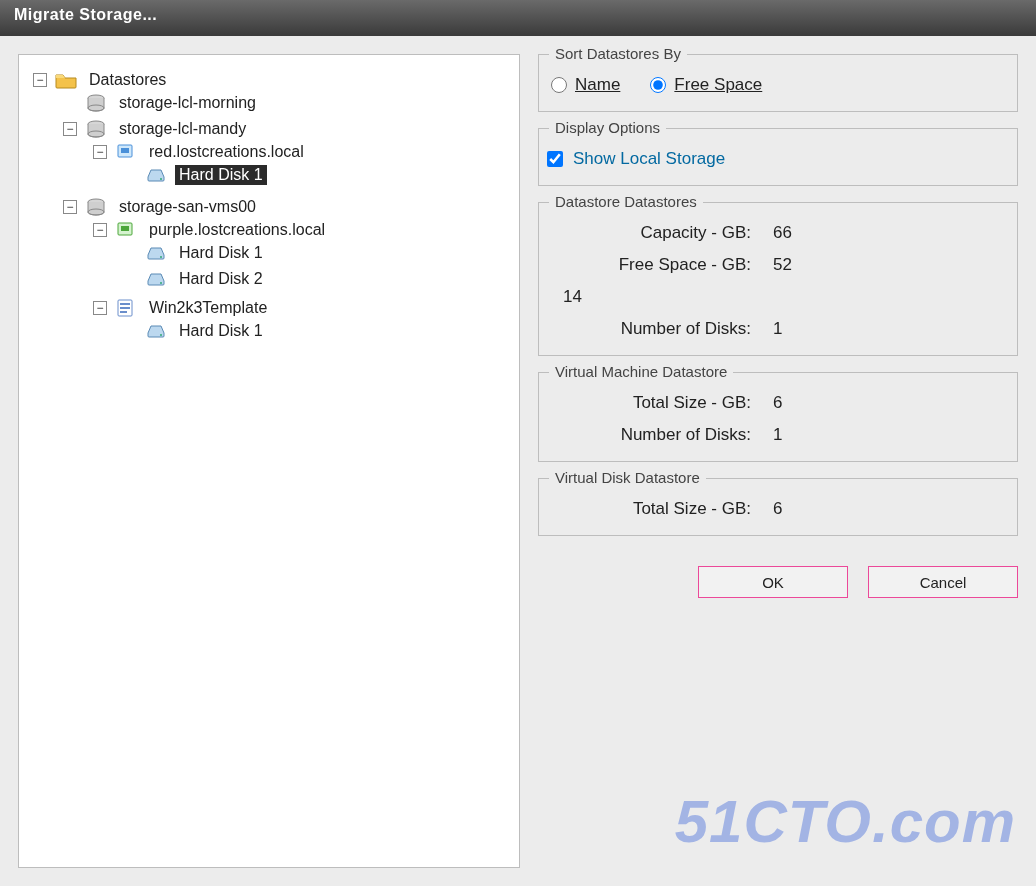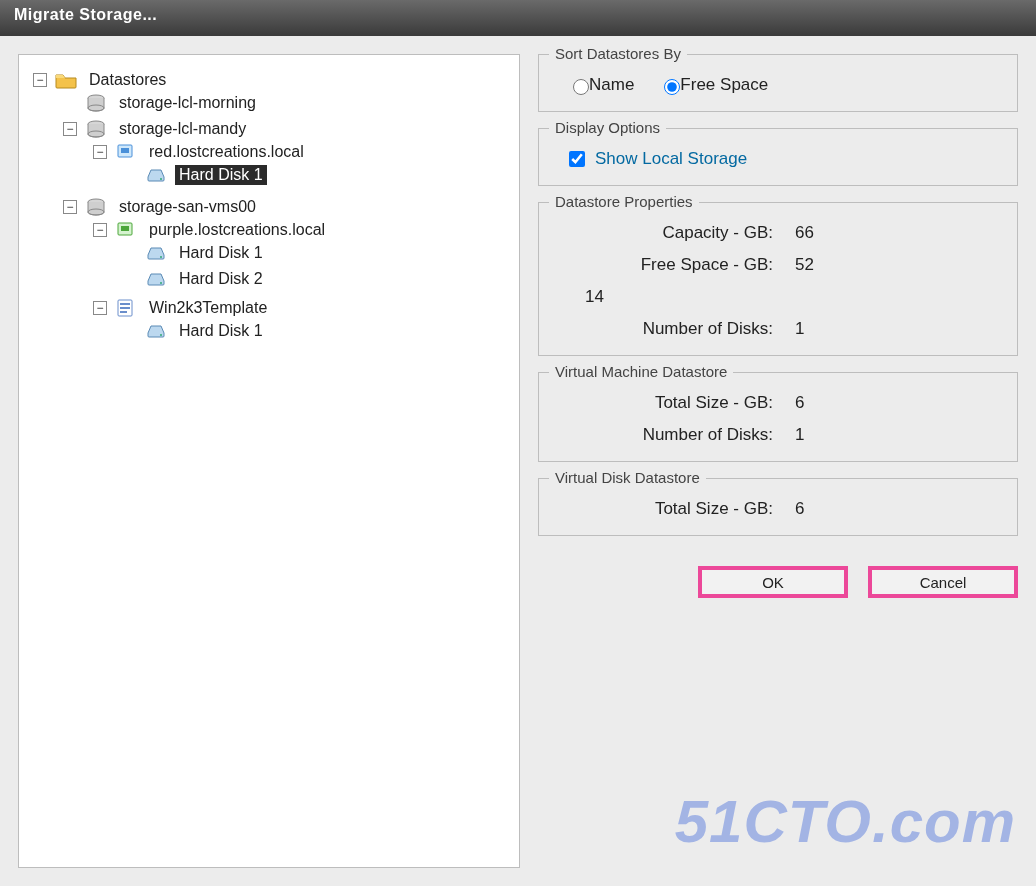--- a/index.html
+++ b/index.html
@@ -45,35 +45,35 @@
     }
     .right-panel {
       width: 480px;
       display: flex;
       flex-direction: column;
       gap: 16px;
     }
     
     .groupbox {
       border: 1px solid #bdbdbd;
-      padding: 14px 16px 14px 26px;
+      padding: 14px 16px 14px 4px;
       position: relative;
       background: #ececec;
     }
     .groupbox-label {
       position: absolute;
       top: -10px;
       left: 10px;
       background: #ececec;
       padding: 0 6px;
       color: #444;
       font-size: 15px;
     }
     .radio-row { display:flex; gap:30px; align-items:center; padding:6px 8px 2px 8px;}
-    .radio-row label { display:flex; align-items:flex-end; cursor:pointer; font-size:17px; color:#222;}
+    .radio-row label { display:flex; align-items:center; gap:8px; cursor:pointer; font-size:17px; color:#222;text-decoration:underline;}
     .check-row { display:flex; align-items:center; gap:10px; padding:6px 6px 2px 4px;}
     .check-row label {font-size:17px; color:#0369a1;}
     .prop-table { display:flex; flex-direction:column; gap:12px; padding:6px 12px 2px 20px;}
     .prop-row { display:flex; align-items:center; }
     .prop-label { width:210px; text-align:right; padding-right:22px; font-size:17px; color:#222; }
     .prop-value { width:60px; text-align:left; font-size:17px; color:#222;}
     
     .tree { list-style: none; font-size:16px; color:#222; }
     .tree ul { list-style:none; margin-left:26px; position:relative;}
     .tree li { position:relative; padding:3px 0 3px 4px;}
@@ -83,21 +83,21 @@
       align-items:center; justify-content:center; font-size:12px; line-height:12px; color:#333;
       cursor:pointer; flex:0 0 14px;
     }
     .spacer-toggle { width:14px; height:14px; display:inline-block; flex:0 0 14px;}
     .icon { width:22px; height:20px; display:inline-flex; align-items:center; justify-content:center; flex:0 0 22px;}
     .label { padding:1px 4px; }
     .label.selected { background:#2b2b2b; color:#fff; }
     
     .button-row { display:flex; justify-content:flex-end; gap:20px; padding-top:14px;}
     .btn {
-      min-width:150px; height:32px; background:#f2f2f2; border:4px solid #ec4899;
+      min-width:150px; height:32px; background:#f2f2f2; border:1px solid #ec4899;
       font-size:15px; cursor:pointer; color:#222;
     }
     
     .watermark {
       position:absolute; right:20px; bottom:30px; font-size:60px;
       font-weight:900; color:#1d4ed8; opacity:0.35; letter-spacing:1px; pointer-events:none;
       font-family: Arial, sans-serif;
       font-style: italic;
     }
     input[type=radio], input[type=checkbox]{ width:16px; height:16px;}
@@ -289,21 +289,21 @@
 
       <div class="groupbox">
         <div class="groupbox-label">Display Options</div>
         <div class="check-row">
           <input type="checkbox" checked="" style="">
           <label>Show Local Storage</label>
         </div>
       </div>
 
       <div class="groupbox">
-        <div class="groupbox-label">Datastore Properties</div>
+        <div class="groupbox-label">Datastore Datastores</div>
         <div class="prop-table">
           <div class="prop-row">
             <div class="prop-label">Capacity - GB:</div>
             <div class="prop-value">66</div>
           </div>
           <div class="prop-row">
             <div class="prop-label">Free Space - GB:</div>
             <div class="prop-value">52</div>
           </div>
           <div class="prop-row">

